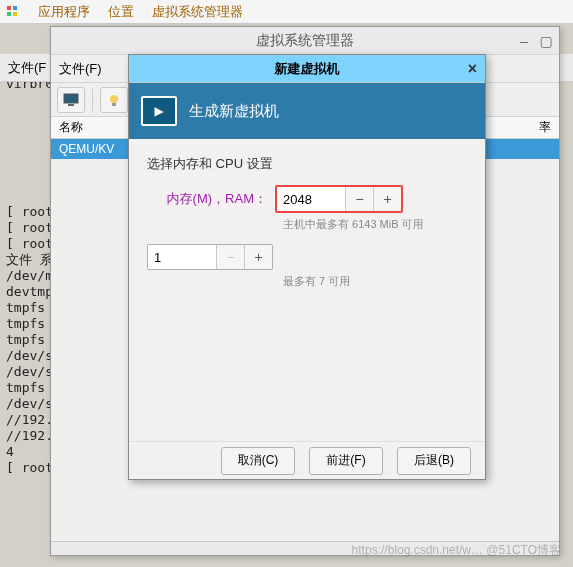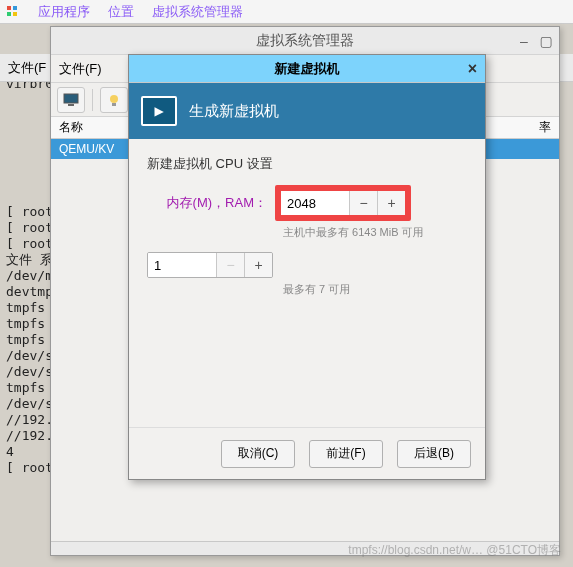--- a/index.html
+++ b/index.html
@@ -21,21 +21,21 @@
       display: flex;
       align-items: center;
       padding: 0 6px;
       gap: 18px;
       font-size: 13px;
     }
     .top-menubar .menu-icon {
       width: 14px; height: 14px;
       display: flex; align-items: center;
     }
-    .top-menubar span { color: #8b5cf6; }
+    .top-menubar span { color: #a16207; }
     
     
     .terminal-bg {
       position: absolute;
       left: 0; top: 56px;
       width: 100%;
       font-family: monospace;
       font-size: 13px;
       line-height: 16px;
       padding: 4px 6px;
@@ -227,21 +227,21 @@
       justify-content: flex-start;
     }
     .form-label {
       width: 128px;
       text-align: right;
       padding-right: 8px;
       color: #a21caf;
     }
     .spinner {
       display: flex;
-      border: 6px solid #ef4444;
+      border: 2px solid #ef4444;
       border-radius: 2px;
       overflow: hidden;
     }
     .spinner.plain {
       border: 1px solid #b0b0b0;
     }
     .spinner input {
       width: 68px;
       height: 24px;
       border: none;
@@ -259,21 +259,21 @@
       cursor: pointer;
     }
     .spinner button:disabled { color: #ccc; }
     .hint {
       font-size: 11px;
       color: #888;
       margin-left: 136px;
       margin-bottom: 12px;
     }
     .dialog-buttons {
-      height: 52px;
+      height: 38px;
       display: flex;
       justify-content: flex-end;
       align-items: center;
       gap: 14px;
       padding: 0 14px;
       border-top: 1px solid #ddd;
     }
     .dlg-btn {
       min-width: 74px;
       height: 28px;
@@ -385,21 +385,21 @@
     <span>新建虚拟机</span>
     <span class="dialog-close">×</span>
   </div>
   <div class="dialog-header">
     <div class="dialog-header-icon"></div>
     <div class="dialog-header-text">
       <h2>生成新虚拟机</h2>
     </div>
   </div>
   <div class="dialog-body">
-    <div class="section-label">新建虚拟机 CPU 设置</div>
+    <div class="section-label">选择内存和 CPU 设置</div>
 
     <div class="form-row">
       <div class="form-label">内存(M)，RAM：</div>
       <div class="spinner">
         <input type="text" value="2048" style="">
         <button>−</button>
         <button>+</button>
       </div>
     </div>
     <div class="hint">主机中最多有 6143 MiB 可用</div>
@@ -413,13 +413,13 @@
     </div>
     <div class="hint">最多有 7 可用</div>
   </div>
   <div class="dialog-buttons">
     <button class="dlg-btn">取消(C)</button>
     <button class="dlg-btn">前进(F)</button>
     <button class="dlg-btn">后退(B)</button>
   </div>
 </div>
 
-<div class="watermark">tmpfs://blog.csdn.net/w… @51CTO博客</div>
+<div class="watermark">https://blog.csdn.net/w… @51CTO博客</div>
 
 </body></html>

